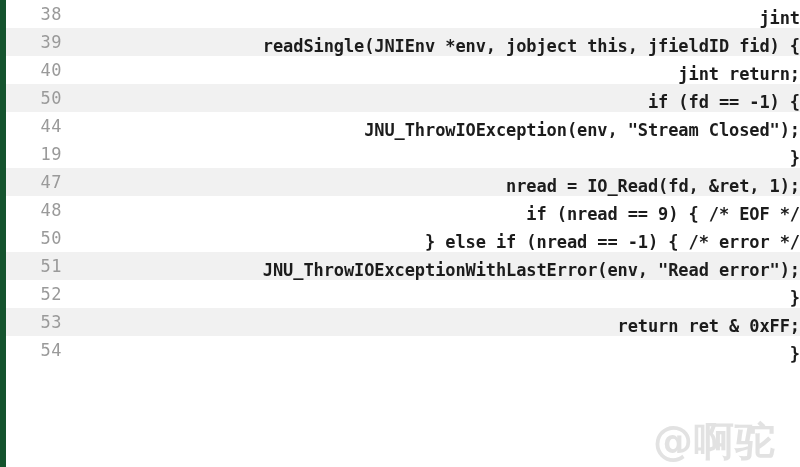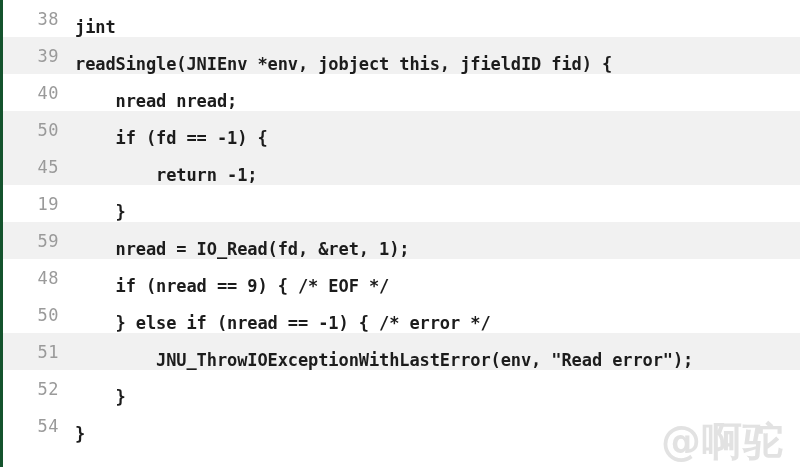--- a/index.html
+++ b/index.html
@@ -10,21 +10,21 @@
   body {
     font-family: "DejaVu Sans Mono", monospace;
   }
   #code-viewer {
     position: relative;
     width: 800px;
     height: 467px;
     background: #ffffff;
     overflow: hidden;
     box-sizing: border-box;
-    border-left: 3px solid #14532d;
+    border-left: 6px solid #14532d;
   }
   .code-table {
     width: 100%;
     border-collapse: collapse;
     table-layout: fixed;
   }
   .code-row {
     height: 27.5px;
   }
   .code-row.striped {
@@ -40,32 +40,33 @@
     color: #9a9a9a;
     font-family: "DejaVu Sans Mono", monospace;
     font-size: 17px;
     font-weight: 400;
     vertical-align: middle;
     user-select: none;
     white-space: pre;
     letter-spacing: 0.5px;
   }
   .code-cell {
-    padding: 17px 0 0 4px;
+    padding: 8px 0 0 4px;
     color: #1c1c1c;
     font-family: "DejaVu Sans Mono", monospace;
     font-size: 17px;
     font-weight: 700;
     vertical-align: middle;
     white-space: pre;
     letter-spacing: -0.1px;
+    text-align: right;
   }
   #watermark {
     position: absolute;
-    right: 16px;
+    right: 24px;
     bottom: 6px;
     font-family: "DejaVu Sans", sans-serif;
     font-size: 40px;
     font-weight: 700;
     color: #e2e2e2;
     letter-spacing: 1px;
     pointer-events: none;
     line-height: 1;
     user-select: none;
   }
@@ -79,54 +80,58 @@
         <tr class="code-row plain">
           <td class="gutter-cell">38</td>
           <td class="code-cell">jint</td>
         </tr>
         <tr class="code-row striped">
           <td class="gutter-cell">39</td>
           <td class="code-cell">readSingle(JNIEnv *env, jobject this, jfieldID fid) {</td>
         </tr>
         <tr class="code-row plain">
           <td class="gutter-cell">40</td>
-          <td class="code-cell">    nread nread;</td>
+          <td class="code-cell">    jint return;</td>
         </tr>
         <tr class="code-row striped">
           <td class="gutter-cell">50</td>
           <td class="code-cell">    if (fd == -1) {</td>
         </tr>
-        <tr class="code-row striped">
-          <td class="gutter-cell">45</td>
-          <td class="code-cell">        return -1;</td>
+        <tr class="code-row plain">
+          <td class="gutter-cell">44</td>
+          <td class="code-cell">        JNU_ThrowIOException(env, "Stream Closed");</td>
         </tr>
         <tr class="code-row plain">
           <td class="gutter-cell">19</td>
           <td class="code-cell">    }</td>
         </tr>
         <tr class="code-row striped">
-          <td class="gutter-cell">59</td>
+          <td class="gutter-cell">47</td>
           <td class="code-cell">    nread = IO_Read(fd, &amp;ret, 1);</td>
         </tr>
         <tr class="code-row plain">
           <td class="gutter-cell">48</td>
           <td class="code-cell">    if (nread == 9) { /* EOF */</td>
         </tr>
         <tr class="code-row plain">
           <td class="gutter-cell">50</td>
           <td class="code-cell">    } else if (nread == -1) { /* error */</td>
         </tr>
         <tr class="code-row striped">
           <td class="gutter-cell">51</td>
           <td class="code-cell">        JNU_ThrowIOExceptionWithLastError(env, "Read error");</td>
         </tr>
         <tr class="code-row plain">
           <td class="gutter-cell">52</td>
           <td class="code-cell">    }</td>
         </tr>
+        <tr class="code-row striped">
+          <td class="gutter-cell">53</td>
+          <td class="code-cell">    return ret &amp; 0xFF;</td>
+        </tr>
         <tr class="code-row plain">
           <td class="gutter-cell">54</td>
           <td class="code-cell">}</td>
         </tr>
       </tbody>
   </table>
   <div id="watermark">@啊驼</div>
 </div>
 
 </body></html>

